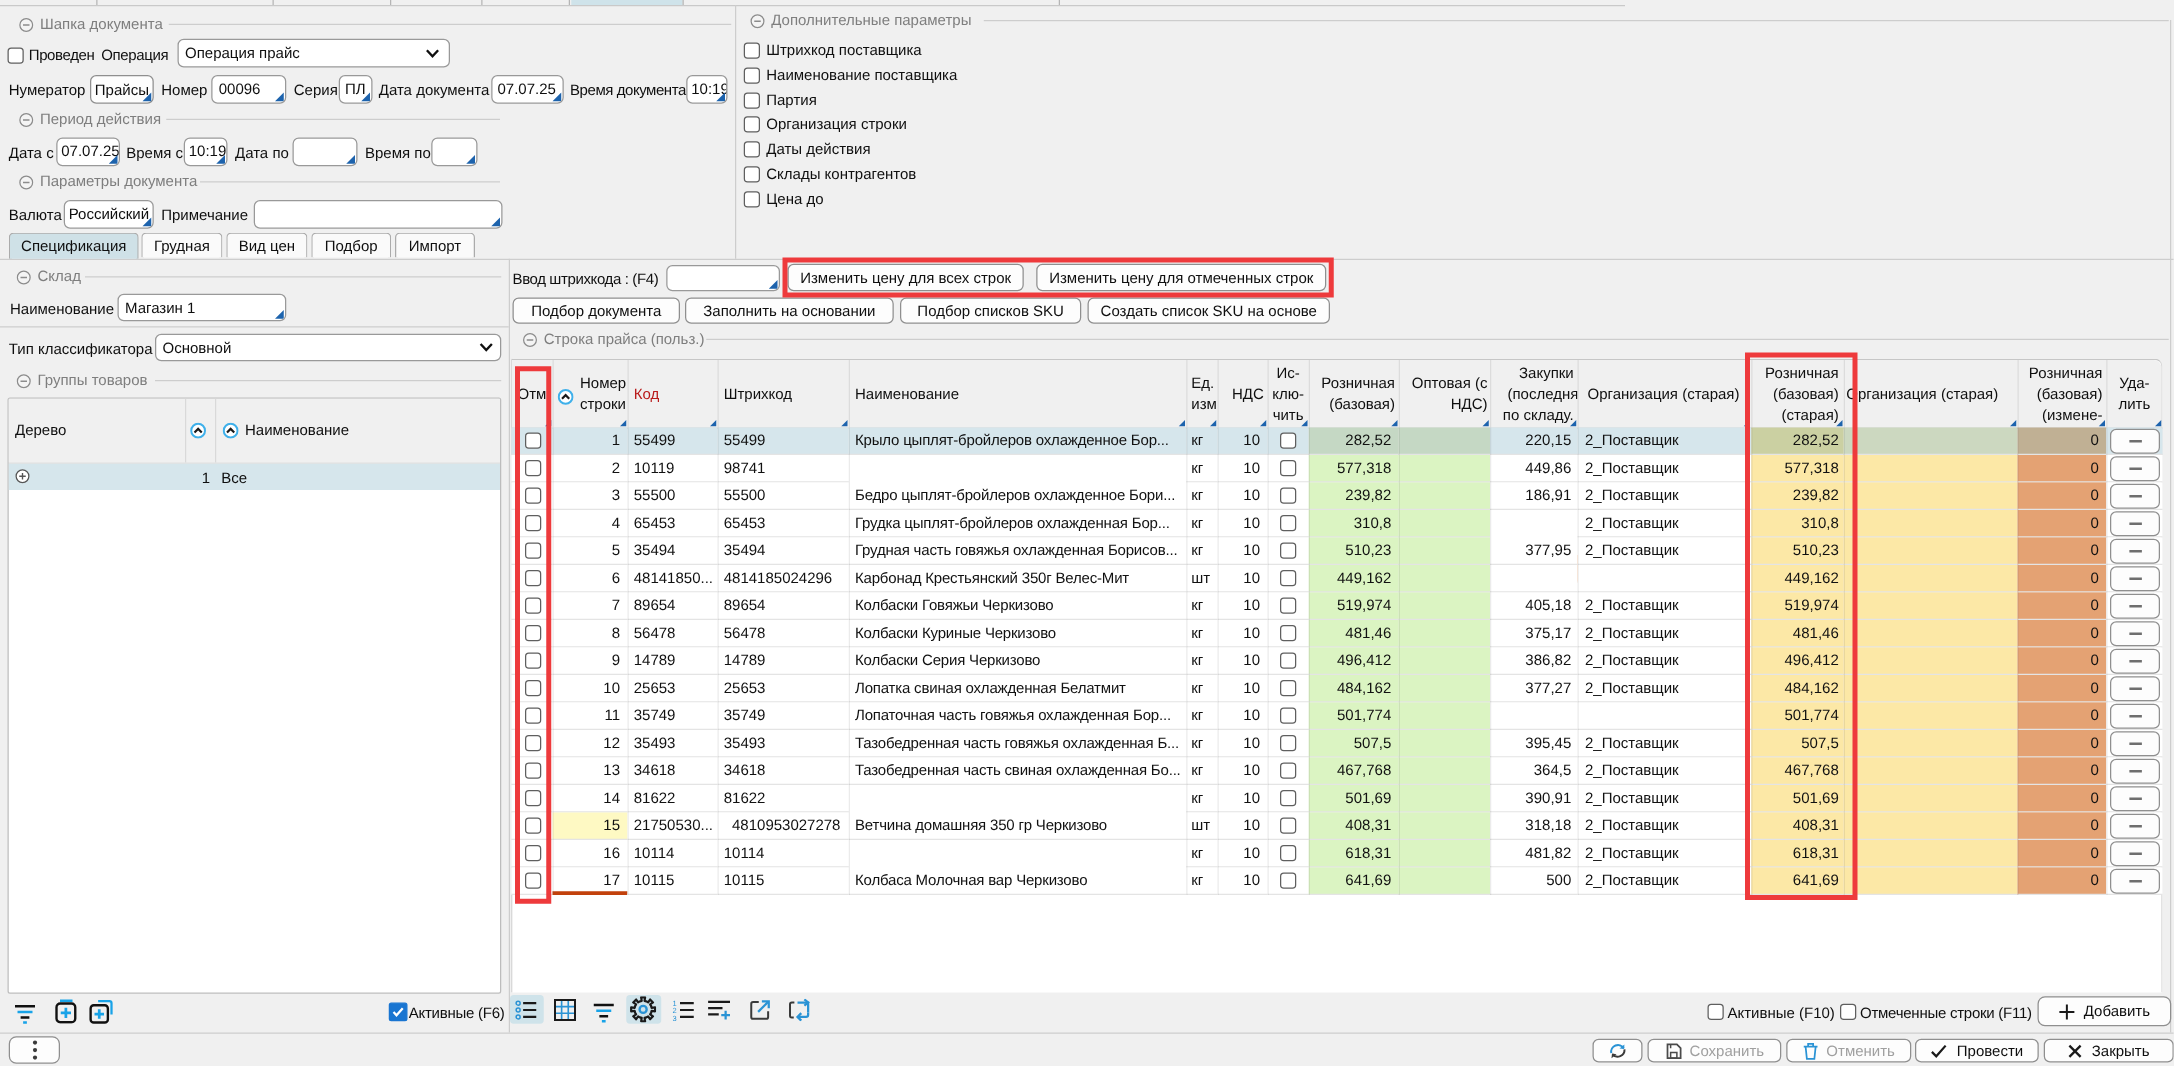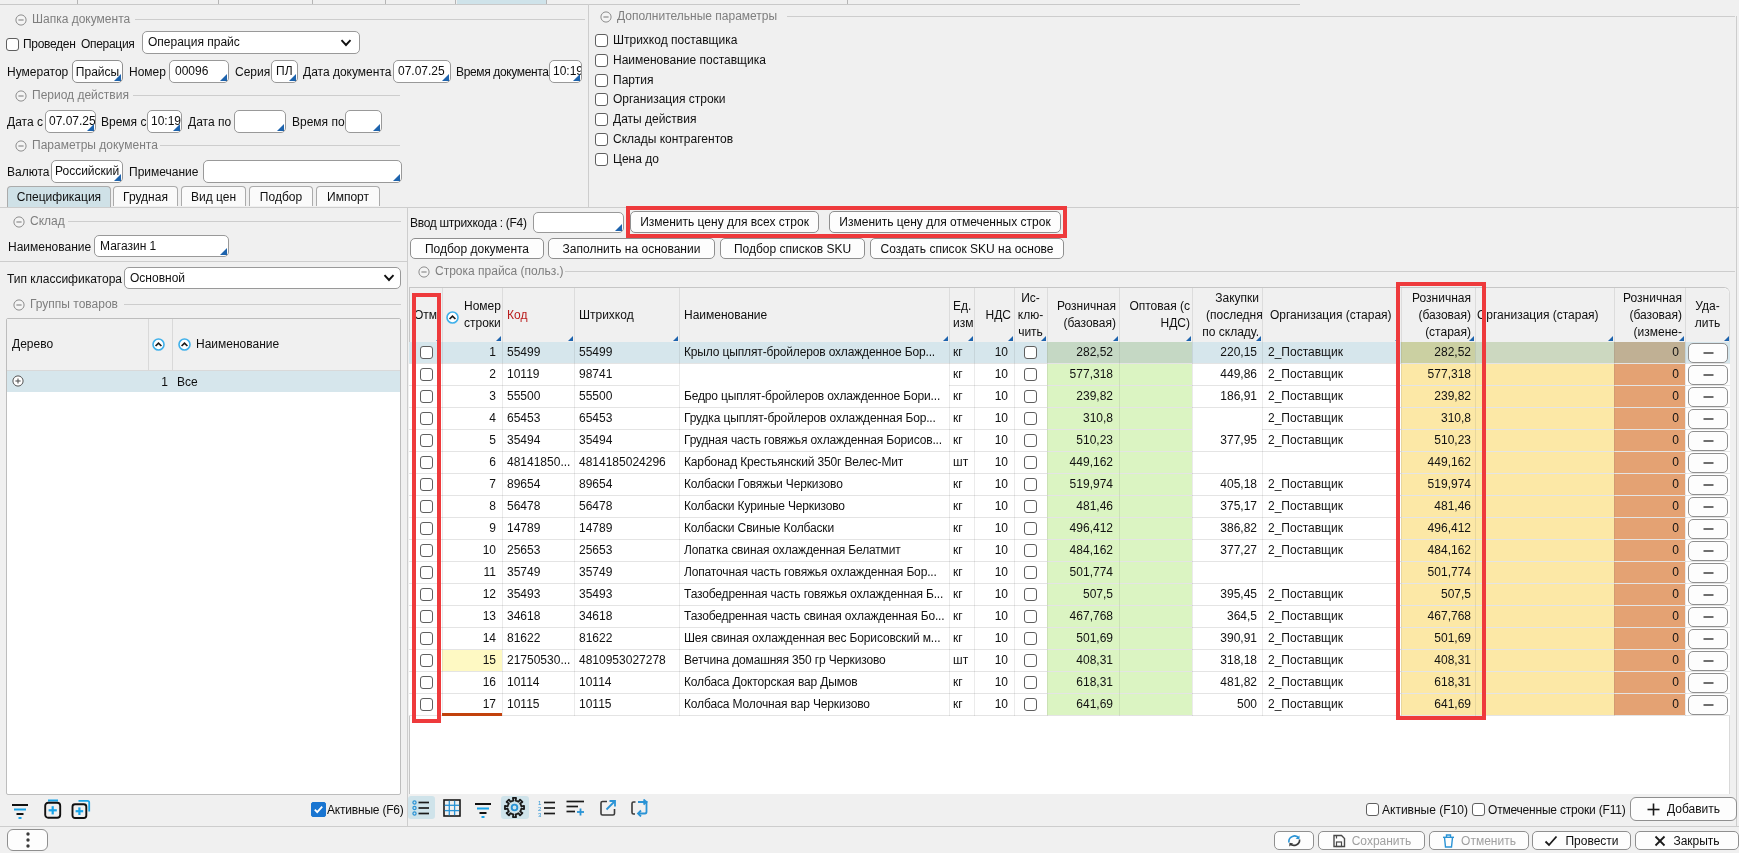--- a/index.html
+++ b/index.html
@@ -484,21 +484,21 @@
 <div class="cb" style="left:1024px;top:500px"></div>
 <div class="btn" style="left:1688px;top:497px;width:40px;height:20px;border-radius:5px">
       <svg width="11" height="4" viewBox="0 0 11 4">
         <line x1="0.5" y1="2" x2="10.5" y2="2" stroke="#6e6e6e" stroke-width="2"></line>
       </svg>
     </div>
 <div class="abs" style="left:409px;top:518px;width:33px;height:22px;background:#fff;border-bottom:1px solid #e4e4e4;font-size:12px;line-height:21px;text-align:center;padding-left:0px;padding-right:0px;white-space:nowrap;overflow:hidden;"></div>
 <div class="abs" style="left:442px;top:518px;width:60px;height:22px;background:#fff;border-bottom:1px solid #e4e4e4;font-size:12px;line-height:21px;text-align:right;padding-left:0px;padding-right:6px;white-space:nowrap;overflow:hidden;">9</div>
 <div class="abs" style="left:502px;top:518px;width:72px;height:22px;background:#fff;border-bottom:1px solid #e4e4e4;font-size:12px;line-height:21px;text-align:left;padding-left:5px;padding-right:0px;white-space:nowrap;overflow:hidden;">14789</div>
 <div class="abs" style="left:574px;top:518px;width:105px;height:22px;background:#fff;border-bottom:1px solid #e4e4e4;font-size:12px;line-height:21px;text-align:left;padding-left:5px;padding-right:0px;white-space:nowrap;overflow:hidden;">14789</div>
-<div class="abs" style="left:679px;top:518px;width:270px;height:22px;background:#fff;border-bottom:1px solid #e4e4e4;font-size:12px;line-height:21px;text-align:left;padding-left:5px;padding-right:0px;white-space:nowrap;overflow:hidden;letter-spacing:-0.15px;">Колбаски Свиные Колбаски</div>
+<div class="abs" style="left:679px;top:518px;width:270px;height:22px;background:#fff;border-bottom:1px solid #e4e4e4;font-size:12px;line-height:21px;text-align:left;padding-left:5px;padding-right:0px;white-space:nowrap;overflow:hidden;letter-spacing:-0.15px;">Колбаски Серия Черкизово</div>
 <div class="abs" style="left:949px;top:518px;width:25px;height:22px;background:#fff;border-bottom:1px solid #e4e4e4;font-size:12px;line-height:21px;text-align:left;padding-left:4px;padding-right:0px;white-space:nowrap;overflow:hidden;">кг</div>
 <div class="abs" style="left:974px;top:518px;width:40px;height:22px;background:#fff;border-bottom:1px solid #e4e4e4;font-size:12px;line-height:21px;text-align:right;padding-left:0px;padding-right:6px;white-space:nowrap;overflow:hidden;">10</div>
 <div class="abs" style="left:1014px;top:518px;width:33px;height:22px;background:#fff;border-bottom:1px solid #e4e4e4;font-size:12px;line-height:21px;text-align:center;padding-left:0px;padding-right:0px;white-space:nowrap;overflow:hidden;"></div>
 <div class="abs" style="left:1047px;top:518px;width:72px;height:22px;background:#dbf4c2;border-bottom:1px solid #e4e4e4;font-size:12px;line-height:21px;text-align:right;padding-left:0px;padding-right:6px;white-space:nowrap;overflow:hidden;">496,412</div>
 <div class="abs" style="left:1119px;top:518px;width:73px;height:22px;background:#dbf4c2;border-bottom:1px solid #e4e4e4;font-size:12px;line-height:21px;text-align:left;padding-left:0px;padding-right:0px;white-space:nowrap;overflow:hidden;"></div>
 <div class="abs" style="left:1192px;top:518px;width:70px;height:22px;background:#fff;border-bottom:1px solid #e4e4e4;font-size:12px;line-height:21px;text-align:right;padding-left:0px;padding-right:5px;white-space:nowrap;overflow:hidden;">386,82</div>
 <div class="abs" style="left:1262px;top:518px;width:139px;height:22px;background:#fff;border-bottom:1px solid #e4e4e4;font-size:12px;line-height:21px;text-align:left;padding-left:6px;padding-right:0px;white-space:nowrap;overflow:hidden;">2_Поставщик</div>
 <div class="abs" style="left:1401px;top:518px;width:74px;height:22px;background:#fce8a6;border-bottom:1px solid #e4e4e4;font-size:12px;line-height:21px;text-align:right;padding-left:0px;padding-right:4px;white-space:nowrap;overflow:hidden;">496,412</div>
 <div class="abs" style="left:1475px;top:518px;width:139px;height:22px;background:#fce8a6;border-bottom:1px solid #e4e4e4;font-size:12px;line-height:21px;text-align:left;padding-left:0px;padding-right:0px;white-space:nowrap;overflow:hidden;"></div>
 <div class="abs" style="left:1614px;top:518px;width:71px;height:22px;background:#e4a273;border-bottom:1px solid #e4e4e4;font-size:12px;line-height:21px;text-align:right;padding-left:0px;padding-right:6px;white-space:nowrap;overflow:hidden;">0</div>
@@ -599,21 +599,20 @@
 <div class="cb" style="left:1024px;top:610px"></div>
 <div class="btn" style="left:1688px;top:607px;width:40px;height:20px;border-radius:5px">
       <svg width="11" height="4" viewBox="0 0 11 4">
         <line x1="0.5" y1="2" x2="10.5" y2="2" stroke="#6e6e6e" stroke-width="2"></line>
       </svg>
     </div>
 <div class="abs" style="left:409px;top:628px;width:33px;height:22px;background:#fff;border-bottom:1px solid #e4e4e4;font-size:12px;line-height:21px;text-align:center;padding-left:0px;padding-right:0px;white-space:nowrap;overflow:hidden;"></div>
 <div class="abs" style="left:442px;top:628px;width:60px;height:22px;background:#fff;border-bottom:1px solid #e4e4e4;font-size:12px;line-height:21px;text-align:right;padding-left:0px;padding-right:6px;white-space:nowrap;overflow:hidden;">14</div>
 <div class="abs" style="left:502px;top:628px;width:72px;height:22px;background:#fff;border-bottom:1px solid #e4e4e4;font-size:12px;line-height:21px;text-align:left;padding-left:5px;padding-right:0px;white-space:nowrap;overflow:hidden;">81622</div>
 <div class="abs" style="left:574px;top:628px;width:105px;height:22px;background:#fff;border-bottom:1px solid #e4e4e4;font-size:12px;line-height:21px;text-align:left;padding-left:5px;padding-right:0px;white-space:nowrap;overflow:hidden;">81622</div>
-<div class="abs" style="left:679px;top:628px;width:270px;height:22px;background:#fff;border-bottom:1px solid #e4e4e4;font-size:12px;line-height:21px;text-align:left;padding-left:5px;padding-right:0px;white-space:nowrap;overflow:hidden;letter-spacing:-0.15px;">Шея свиная охлажденная вес Борисовский м...</div>
 <div class="abs" style="left:949px;top:628px;width:25px;height:22px;background:#fff;border-bottom:1px solid #e4e4e4;font-size:12px;line-height:21px;text-align:left;padding-left:4px;padding-right:0px;white-space:nowrap;overflow:hidden;">кг</div>
 <div class="abs" style="left:974px;top:628px;width:40px;height:22px;background:#fff;border-bottom:1px solid #e4e4e4;font-size:12px;line-height:21px;text-align:right;padding-left:0px;padding-right:6px;white-space:nowrap;overflow:hidden;">10</div>
 <div class="abs" style="left:1014px;top:628px;width:33px;height:22px;background:#fff;border-bottom:1px solid #e4e4e4;font-size:12px;line-height:21px;text-align:center;padding-left:0px;padding-right:0px;white-space:nowrap;overflow:hidden;"></div>
 <div class="abs" style="left:1047px;top:628px;width:72px;height:22px;background:#dbf4c2;border-bottom:1px solid #e4e4e4;font-size:12px;line-height:21px;text-align:right;padding-left:0px;padding-right:6px;white-space:nowrap;overflow:hidden;">501,69</div>
 <div class="abs" style="left:1119px;top:628px;width:73px;height:22px;background:#dbf4c2;border-bottom:1px solid #e4e4e4;font-size:12px;line-height:21px;text-align:left;padding-left:0px;padding-right:0px;white-space:nowrap;overflow:hidden;"></div>
 <div class="abs" style="left:1192px;top:628px;width:70px;height:22px;background:#fff;border-bottom:1px solid #e4e4e4;font-size:12px;line-height:21px;text-align:right;padding-left:0px;padding-right:5px;white-space:nowrap;overflow:hidden;">390,91</div>
 <div class="abs" style="left:1262px;top:628px;width:139px;height:22px;background:#fff;border-bottom:1px solid #e4e4e4;font-size:12px;line-height:21px;text-align:left;padding-left:6px;padding-right:0px;white-space:nowrap;overflow:hidden;">2_Поставщик</div>
 <div class="abs" style="left:1401px;top:628px;width:74px;height:22px;background:#fce8a6;border-bottom:1px solid #e4e4e4;font-size:12px;line-height:21px;text-align:right;padding-left:0px;padding-right:4px;white-space:nowrap;overflow:hidden;">501,69</div>
 <div class="abs" style="left:1475px;top:628px;width:139px;height:22px;background:#fce8a6;border-bottom:1px solid #e4e4e4;font-size:12px;line-height:21px;text-align:left;padding-left:0px;padding-right:0px;white-space:nowrap;overflow:hidden;"></div>
 <div class="abs" style="left:1614px;top:628px;width:71px;height:22px;background:#e4a273;border-bottom:1px solid #e4e4e4;font-size:12px;line-height:21px;text-align:right;padding-left:0px;padding-right:6px;white-space:nowrap;overflow:hidden;">0</div>
@@ -621,21 +620,21 @@
 <div class="cb" style="left:420px;top:632px"></div>
 <div class="cb" style="left:1024px;top:632px"></div>
 <div class="btn" style="left:1688px;top:629px;width:40px;height:20px;border-radius:5px">
       <svg width="11" height="4" viewBox="0 0 11 4">
         <line x1="0.5" y1="2" x2="10.5" y2="2" stroke="#6e6e6e" stroke-width="2"></line>
       </svg>
     </div>
 <div class="abs" style="left:409px;top:650px;width:33px;height:22px;background:#fff;border-bottom:1px solid #e4e4e4;font-size:12px;line-height:21px;text-align:center;padding-left:0px;padding-right:0px;white-space:nowrap;overflow:hidden;"></div>
 <div class="abs" style="left:442px;top:650px;width:60px;height:22px;background:#fef9c3;border-bottom:1px solid #e4e4e4;font-size:12px;line-height:21px;text-align:right;padding-left:0px;padding-right:6px;white-space:nowrap;overflow:hidden;">15</div>
 <div class="abs" style="left:502px;top:650px;width:72px;height:22px;background:#fff;border-bottom:1px solid #e4e4e4;font-size:12px;line-height:21px;text-align:left;padding-left:5px;padding-right:0px;white-space:nowrap;overflow:hidden;">21750530...</div>
-<div class="abs" style="left:574px;top:650px;width:105px;height:22px;background:#fff;border-bottom:1px solid #e4e4e4;font-size:12px;line-height:21px;text-align:left;padding-left:5px;padding-right:0px;white-space:nowrap;overflow:hidden;">4810953027278</div>
+<div class="abs" style="left:574px;top:650px;width:105px;height:22px;background:#fff;border-bottom:1px solid #e4e4e4;font-size:12px;line-height:21px;text-align:center;padding-left:5px;padding-right:0px;white-space:nowrap;overflow:hidden;">4810953027278</div>
 <div class="abs" style="left:679px;top:650px;width:270px;height:22px;background:#fff;border-bottom:1px solid #e4e4e4;font-size:12px;line-height:21px;text-align:left;padding-left:5px;padding-right:0px;white-space:nowrap;overflow:hidden;letter-spacing:-0.15px;">Ветчина домашняя 350 гр Черкизово</div>
 <div class="abs" style="left:949px;top:650px;width:25px;height:22px;background:#fff;border-bottom:1px solid #e4e4e4;font-size:12px;line-height:21px;text-align:left;padding-left:4px;padding-right:0px;white-space:nowrap;overflow:hidden;">шт</div>
 <div class="abs" style="left:974px;top:650px;width:40px;height:22px;background:#fff;border-bottom:1px solid #e4e4e4;font-size:12px;line-height:21px;text-align:right;padding-left:0px;padding-right:6px;white-space:nowrap;overflow:hidden;">10</div>
 <div class="abs" style="left:1014px;top:650px;width:33px;height:22px;background:#fff;border-bottom:1px solid #e4e4e4;font-size:12px;line-height:21px;text-align:center;padding-left:0px;padding-right:0px;white-space:nowrap;overflow:hidden;"></div>
 <div class="abs" style="left:1047px;top:650px;width:72px;height:22px;background:#dbf4c2;border-bottom:1px solid #e4e4e4;font-size:12px;line-height:21px;text-align:right;padding-left:0px;padding-right:6px;white-space:nowrap;overflow:hidden;">408,31</div>
 <div class="abs" style="left:1119px;top:650px;width:73px;height:22px;background:#dbf4c2;border-bottom:1px solid #e4e4e4;font-size:12px;line-height:21px;text-align:left;padding-left:0px;padding-right:0px;white-space:nowrap;overflow:hidden;"></div>
 <div class="abs" style="left:1192px;top:650px;width:70px;height:22px;background:#fff;border-bottom:1px solid #e4e4e4;font-size:12px;line-height:21px;text-align:right;padding-left:0px;padding-right:5px;white-space:nowrap;overflow:hidden;">318,18</div>
 <div class="abs" style="left:1262px;top:650px;width:139px;height:22px;background:#fff;border-bottom:1px solid #e4e4e4;font-size:12px;line-height:21px;text-align:left;padding-left:6px;padding-right:0px;white-space:nowrap;overflow:hidden;">2_Поставщик</div>
 <div class="abs" style="left:1401px;top:650px;width:74px;height:22px;background:#fce8a6;border-bottom:1px solid #e4e4e4;font-size:12px;line-height:21px;text-align:right;padding-left:0px;padding-right:4px;white-space:nowrap;overflow:hidden;">408,31</div>
 <div class="abs" style="left:1475px;top:650px;width:139px;height:22px;background:#fce8a6;border-bottom:1px solid #e4e4e4;font-size:12px;line-height:21px;text-align:left;padding-left:0px;padding-right:0px;white-space:nowrap;overflow:hidden;"></div>
@@ -645,21 +644,20 @@
 <div class="cb" style="left:1024px;top:654px"></div>
 <div class="btn" style="left:1688px;top:651px;width:40px;height:20px;border-radius:5px">
       <svg width="11" height="4" viewBox="0 0 11 4">
         <line x1="0.5" y1="2" x2="10.5" y2="2" stroke="#6e6e6e" stroke-width="2"></line>
       </svg>
     </div>
 <div class="abs" style="left:409px;top:672px;width:33px;height:22px;background:#fff;border-bottom:1px solid #e4e4e4;font-size:12px;line-height:21px;text-align:center;padding-left:0px;padding-right:0px;white-space:nowrap;overflow:hidden;"></div>
 <div class="abs" style="left:442px;top:672px;width:60px;height:22px;background:#fff;border-bottom:1px solid #e4e4e4;font-size:12px;line-height:21px;text-align:right;padding-left:0px;padding-right:6px;white-space:nowrap;overflow:hidden;">16</div>
 <div class="abs" style="left:502px;top:672px;width:72px;height:22px;background:#fff;border-bottom:1px solid #e4e4e4;font-size:12px;line-height:21px;text-align:left;padding-left:5px;padding-right:0px;white-space:nowrap;overflow:hidden;">10114</div>
 <div class="abs" style="left:574px;top:672px;width:105px;height:22px;background:#fff;border-bottom:1px solid #e4e4e4;font-size:12px;line-height:21px;text-align:left;padding-left:5px;padding-right:0px;white-space:nowrap;overflow:hidden;">10114</div>
-<div class="abs" style="left:679px;top:672px;width:270px;height:22px;background:#fff;border-bottom:1px solid #e4e4e4;font-size:12px;line-height:21px;text-align:left;padding-left:5px;padding-right:0px;white-space:nowrap;overflow:hidden;letter-spacing:-0.15px;">Колбаса Докторская вар Дымов</div>
 <div class="abs" style="left:949px;top:672px;width:25px;height:22px;background:#fff;border-bottom:1px solid #e4e4e4;font-size:12px;line-height:21px;text-align:left;padding-left:4px;padding-right:0px;white-space:nowrap;overflow:hidden;">кг</div>
 <div class="abs" style="left:974px;top:672px;width:40px;height:22px;background:#fff;border-bottom:1px solid #e4e4e4;font-size:12px;line-height:21px;text-align:right;padding-left:0px;padding-right:6px;white-space:nowrap;overflow:hidden;">10</div>
 <div class="abs" style="left:1014px;top:672px;width:33px;height:22px;background:#fff;border-bottom:1px solid #e4e4e4;font-size:12px;line-height:21px;text-align:center;padding-left:0px;padding-right:0px;white-space:nowrap;overflow:hidden;"></div>
 <div class="abs" style="left:1047px;top:672px;width:72px;height:22px;background:#dbf4c2;border-bottom:1px solid #e4e4e4;font-size:12px;line-height:21px;text-align:right;padding-left:0px;padding-right:6px;white-space:nowrap;overflow:hidden;">618,31</div>
 <div class="abs" style="left:1119px;top:672px;width:73px;height:22px;background:#dbf4c2;border-bottom:1px solid #e4e4e4;font-size:12px;line-height:21px;text-align:left;padding-left:0px;padding-right:0px;white-space:nowrap;overflow:hidden;"></div>
 <div class="abs" style="left:1192px;top:672px;width:70px;height:22px;background:#fff;border-bottom:1px solid #e4e4e4;font-size:12px;line-height:21px;text-align:right;padding-left:0px;padding-right:5px;white-space:nowrap;overflow:hidden;">481,82</div>
 <div class="abs" style="left:1262px;top:672px;width:139px;height:22px;background:#fff;border-bottom:1px solid #e4e4e4;font-size:12px;line-height:21px;text-align:left;padding-left:6px;padding-right:0px;white-space:nowrap;overflow:hidden;">2_Поставщик</div>
 <div class="abs" style="left:1401px;top:672px;width:74px;height:22px;background:#fce8a6;border-bottom:1px solid #e4e4e4;font-size:12px;line-height:21px;text-align:right;padding-left:0px;padding-right:4px;white-space:nowrap;overflow:hidden;">618,31</div>
 <div class="abs" style="left:1475px;top:672px;width:139px;height:22px;background:#fce8a6;border-bottom:1px solid #e4e4e4;font-size:12px;line-height:21px;text-align:left;padding-left:0px;padding-right:0px;white-space:nowrap;overflow:hidden;"></div>
 <div class="abs" style="left:1614px;top:672px;width:71px;height:22px;background:#e4a273;border-bottom:1px solid #e4e4e4;font-size:12px;line-height:21px;text-align:right;padding-left:0px;padding-right:6px;white-space:nowrap;overflow:hidden;">0</div>

